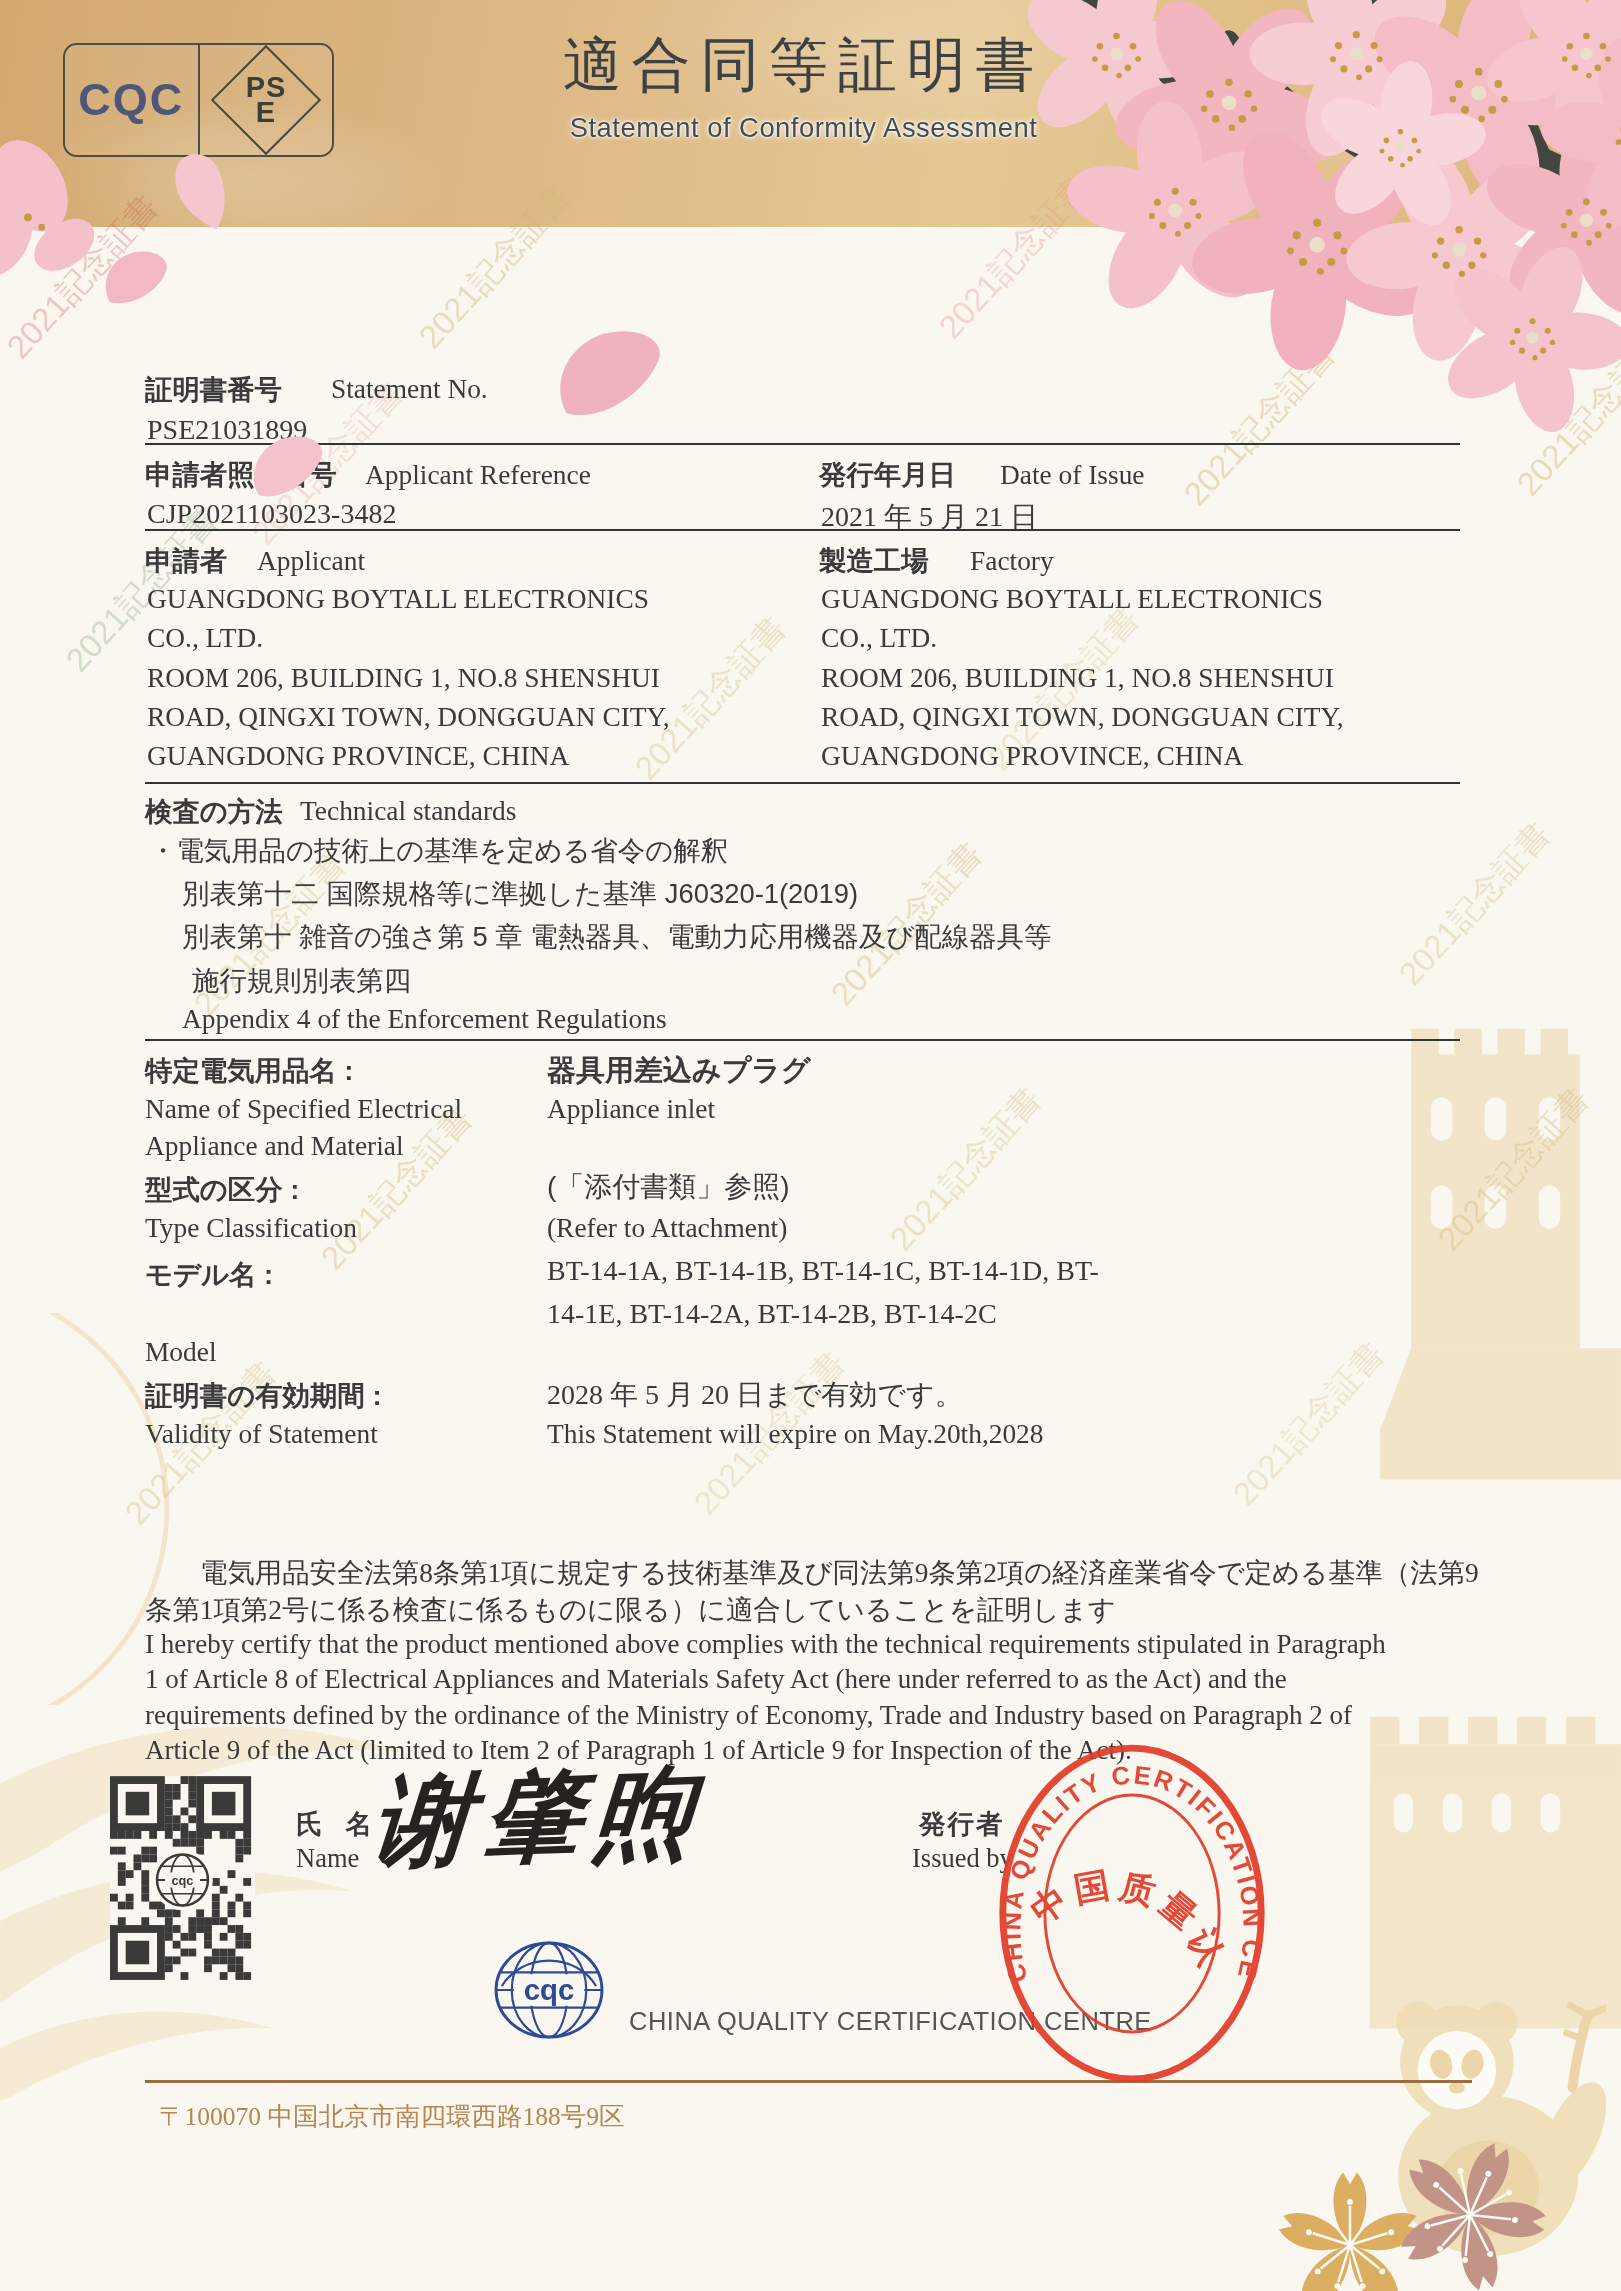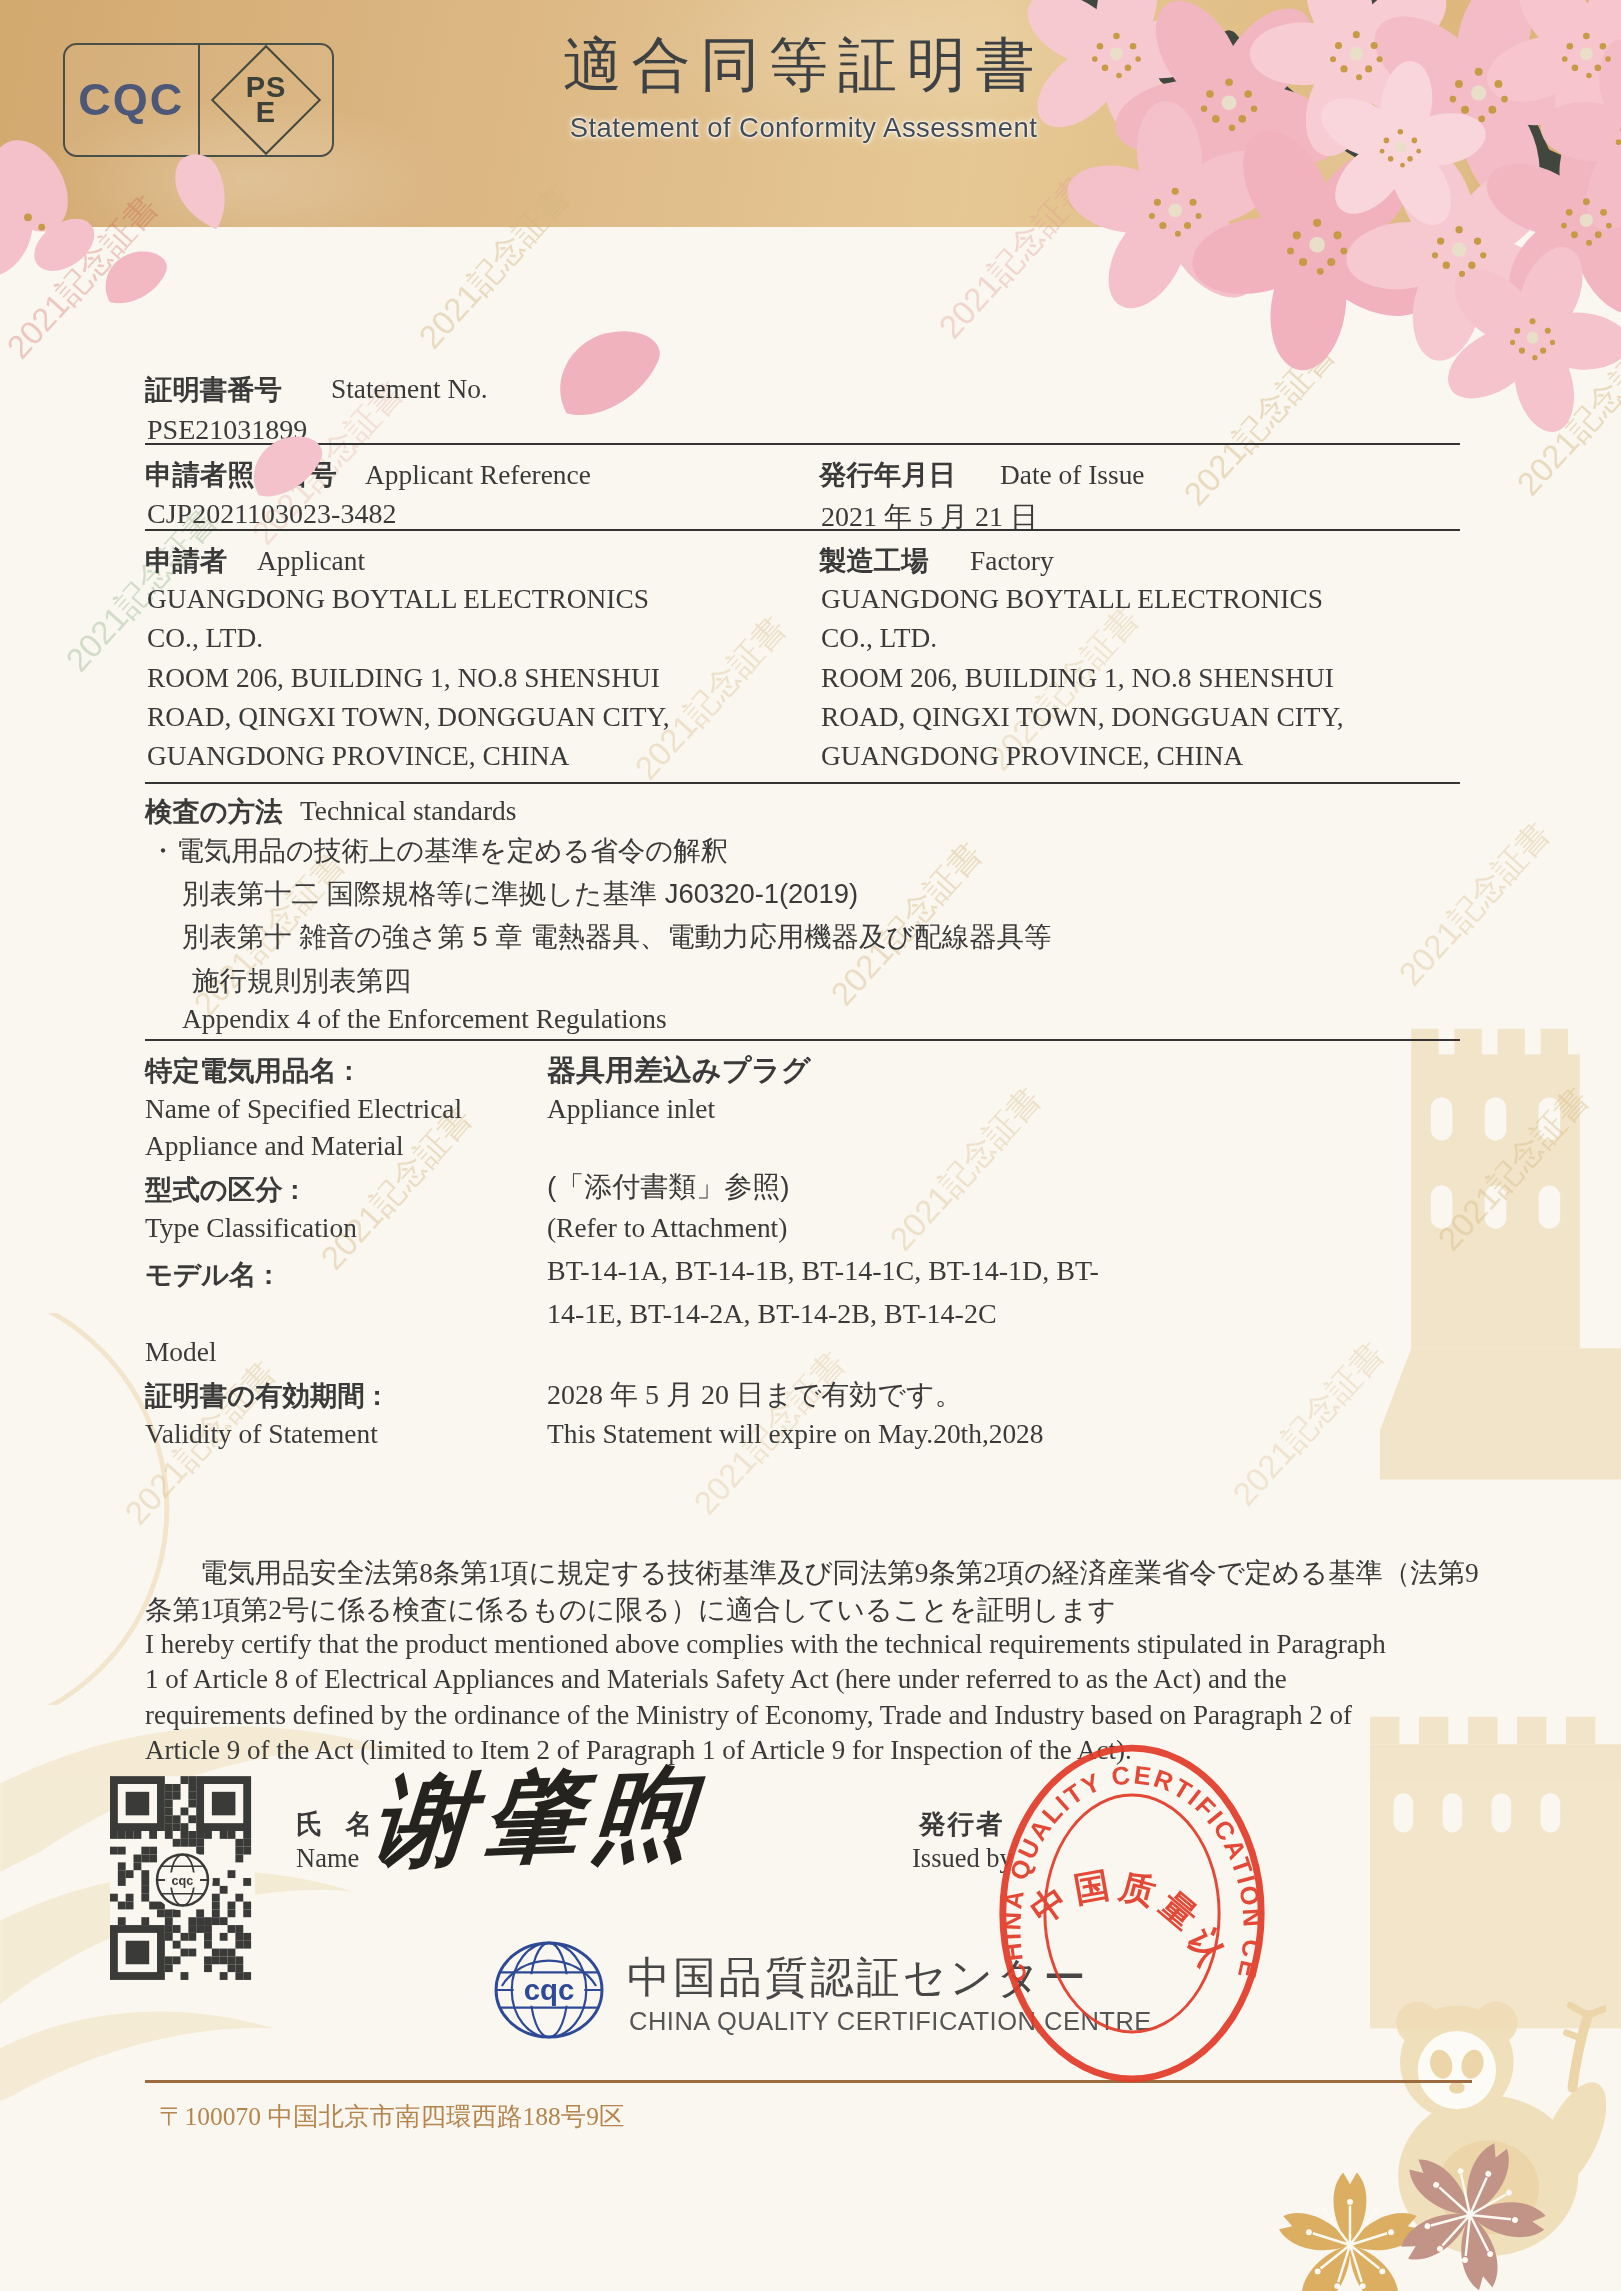--- a/index.html
+++ b/index.html
@@ -568,21 +568,20 @@
       <ellipse cx="58" cy="52" rx="38" ry="48" stroke-width="2.2"></ellipse>
       <ellipse cx="58" cy="52" rx="19" ry="48" stroke-width="2.2"></ellipse>
       <path d="M10 28 A 54 48 0 0 0 106 28" transform="translate(0,52) scale(1,-1) translate(0,-24)" stroke-width="2.2"></path>
       <line x1="7" y1="34" x2="109" y2="34" stroke-width="2.2"></line>
       <line x1="4" y1="52" x2="112" y2="52" stroke-width="2.2"></line>
       <line x1="7" y1="70" x2="109" y2="70" stroke-width="2.2"></line>
     </g>
     <rect x="22" y="36" width="72" height="32" rx="16" fill="#faf7f1"></rect>
     <text x="58" y="62" text-anchor="middle" font-family="Liberation Sans, sans-serif" font-weight="bold" font-size="30" fill="#2e4a96">cqc</text>
   </svg>
-  <div class="abs org-jp" style="left:627px;top:1949px">中国品質認証センター</div>
   <div class="abs org-en" style="left:629px;top:2001px">CHINA QUALITY CERTIFICATION  CENTRE</div>
 
   <svg class="overlay" style="left:993px;top:1741px;opacity:.93" width="278" height="345" viewBox="0 0 284 352">
     <defs>
       <path id="stampTextPath" d="M 36 246 A 114 148 0 1 1 248 246"></path>
       <path id="stampCnPath" d="M 54 216 A 96 96 0 0 1 226 216"></path>
     </defs>
     <ellipse cx="142" cy="176" rx="132" ry="169" fill="none" stroke="#e23c28" stroke-width="7"></ellipse>
     <ellipse cx="142" cy="176" rx="89" ry="121" fill="none" stroke="#e23c28" stroke-width="3"></ellipse>
     <text font-family="Liberation Sans, sans-serif" font-weight="bold" font-size="26" fill="#e23c28" letter-spacing="2">

